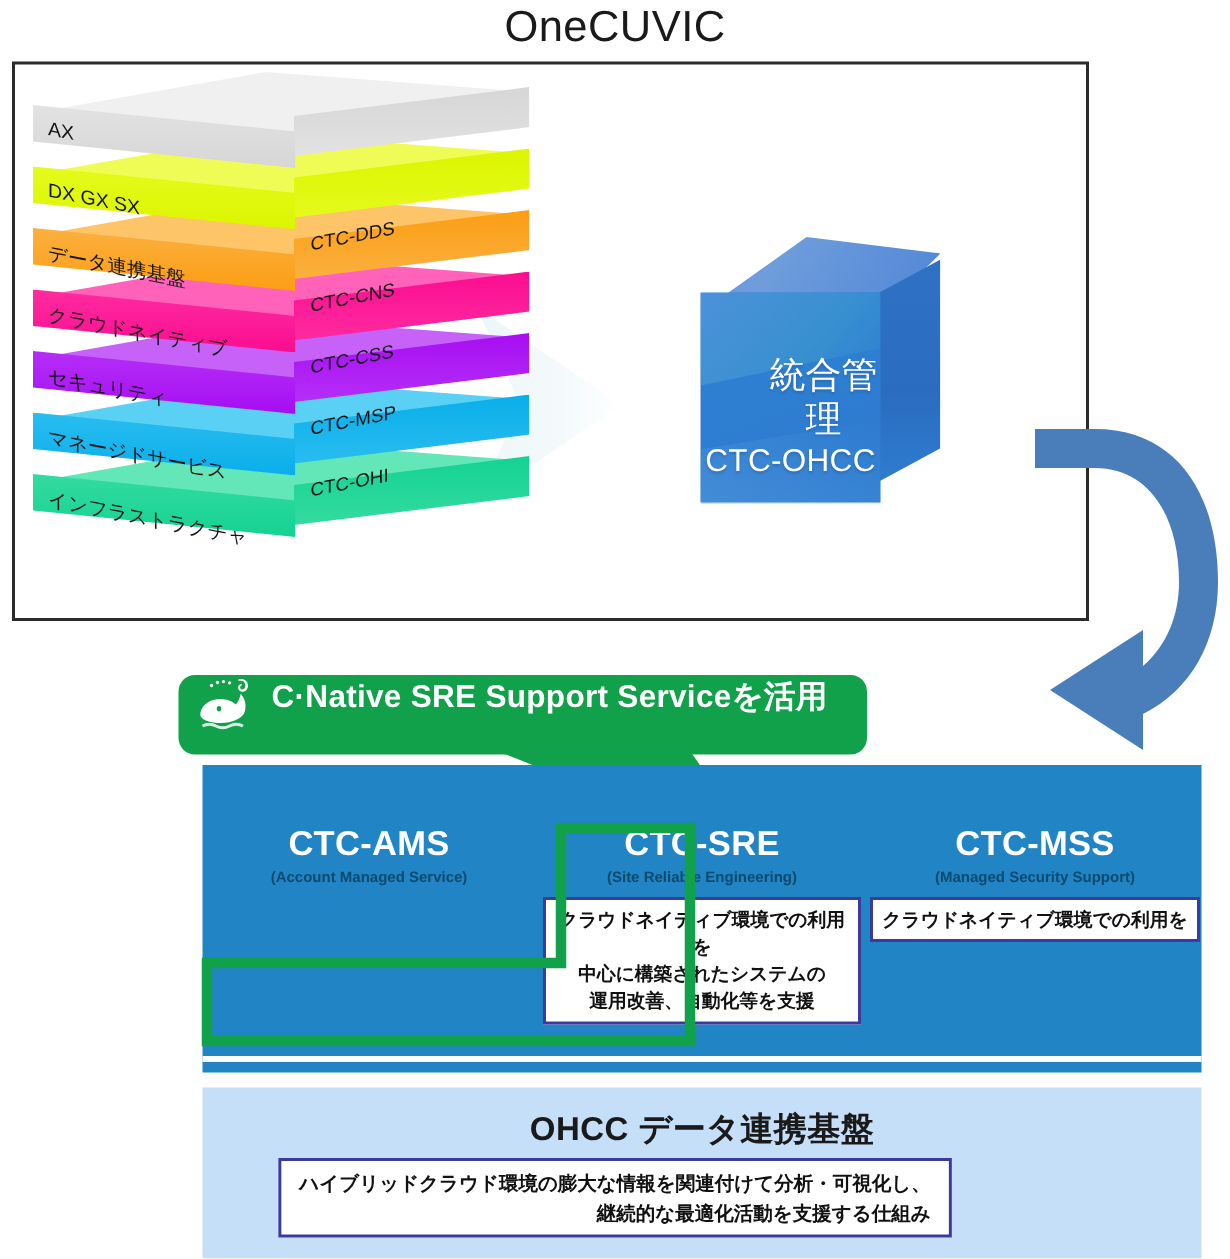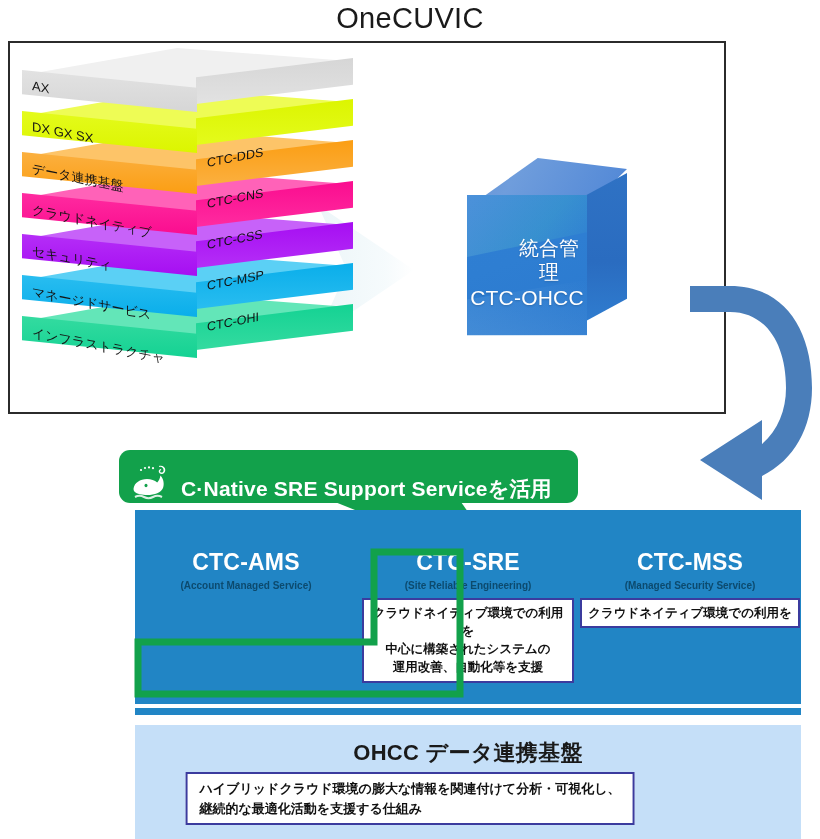--- a/index.html
+++ b/index.html
@@ -93,33 +93,33 @@
   #cube .cube-gloss-b{
     position:absolute;left:30px;top:122px;width:120px;height:56px;
     background:linear-gradient(200deg, rgba(255,255,255,0), rgba(110,170,225,.35));
     clip-path:polygon(0% 35%, 100% 0%, 100% 100%, 0% 100%);
   }
   #cube .cube-label{
     position:absolute;left:30px;top:78px;width:120px;
     text-align:center;color:#ffffff;line-height:1.22;
     text-shadow:0 1px 2px rgba(0,0,0,.18);
   }
-  #cube .cl1{font-size:20px;padding-left:44px;}
+  #cube .cl1{font-size:24px;padding-left:44px;}
   #cube .cl2{font-size:21px;letter-spacing:.2px;}
 
   
   #curved-arrow{
     position:absolute;left:690px;top:278px;width:130px;height:232px;
   }
 
   
   #cnative-banner{
     position:absolute;left:119px;top:450px;width:459px;height:53px;
     background:#12a14b;border-radius:11px;
-    display:flex;align-items:flex-end;
+    display:flex;align-items:flex-start;
   }
   #cnative-banner .whale{
     width:50px;height:40px;margin-left:10px;flex:0 0 auto;
   }
   #cnative-banner .btxt{
     color:#ffffff;font-size:21px;font-weight:bold;letter-spacing:.2px;
     margin-left:2px;white-space:nowrap;
   }
   #callout-tail{
     position:absolute;left:330px;top:500px;width:180px;height:72px;
@@ -170,21 +170,21 @@
     position:absolute;left:135px;top:725px;width:666px;height:114px;
     background:#c5dff8;
   }
   #dashboard-title{
     position:absolute;left:135px;top:738px;width:666px;text-align:center;
     font-size:22px;font-weight:bold;color:#1a1a1a;letter-spacing:.3px;
   }
   #dashboard-desc{
     position:absolute;left:50%;top:772px;transform:translateX(-50%);
     background:#ffffff;border:2px solid #3b3b9e;
-    padding:5px 12px;text-align:left;
+    padding:5px 12px;text-align:right;
     font-size:13px;line-height:1.5;color:#111;font-weight:bold;white-space:nowrap;
   }
 </style>
 </head>
 <body>
 
 <div id="page-title">OneCUVIC</div>
 
 <div id="top-panel"></div>
 
@@ -290,21 +290,21 @@
     <div class="svc-sub">(Site Reliable Engineering)</div>
     <div class="svc-desc">
       <span>クラウドネイティブ環境での利用を</span><br>
       <span>中心に構築されたシステムの</span><br>
       <span>運用改善、自動化等を支援</span>
     </div>
   </div>
 
   <div class="svc mss">
     <div class="svc-title">CTC-MSS</div>
-    <div class="svc-sub">(Managed Security Service)</div>
+    <div class="svc-sub">(Managed Security Support)</div>
     <div class="svc-desc">
       <span>クラウドネイティブ環境での利用を</span>
     </div>
   </div>
 </div>
 
 <div id="sre-highlight">
   <svg width="330" height="155" viewBox="0 0 330 155">
     <path d="M 240 4 L 326 4 L 326 146 L 4 146 L 4 94 L 240 94 Z" fill="none" stroke="#12a14b" stroke-width="7"></path>
   </svg>

